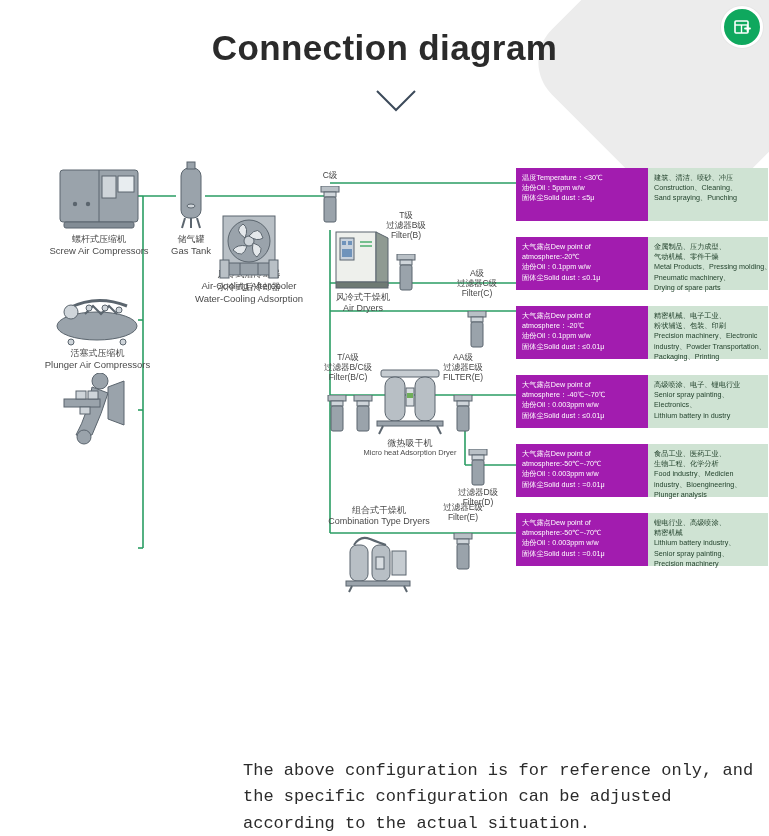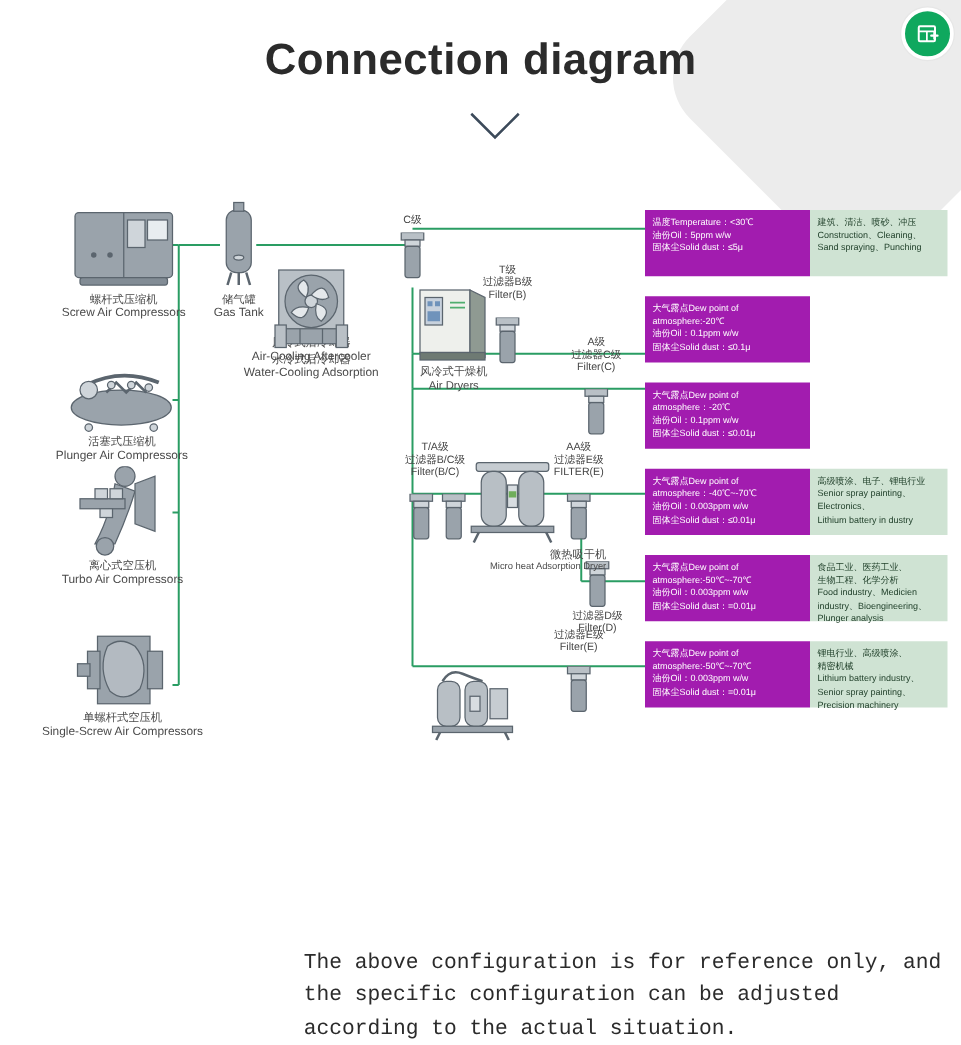--- a/index.html
+++ b/index.html
@@ -47,21 +47,21 @@
   }
 
   
   .spec{position:absolute;display:flex;height:53px;z-index:3;}
   .spec .left{
     width:132px;background:#a21caf;color:#ffffff;
     padding:5px 6px;box-sizing:border-box;
     font-size:7.2px;line-height:1.42;
   }
   .spec .right{
-    width:110px;background:#cfe3d3;color:#1d3d27;
+    width:120px;background:#cfe3d3;color:#1d3d27;
     padding:5px 6px;box-sizing:border-box;
     font-size:7.2px;line-height:1.42;
   }
   .spec .left div,.spec .right div{white-space:nowrap;}
 
   .footnote{
     position:absolute;left:243px;top:758px;width:515px;
     font-size:17px;line-height:1.55;color:#2b2b2b;z-index:3;font-family:Liberation Mono, monospace;
   }
 </style>
@@ -162,39 +162,22 @@
     <svg width="80" height="72" viewBox="0 0 80 72">
       <circle cx="42" cy="8" r="8" fill="#9aa3ab" stroke="#5b656e"></circle>
       <path d="M34 14 Q30 40 18 62 L34 62 Q44 40 50 20 Z" fill="#9aa3ab" stroke="#5b656e"></path>
       <path d="M50 14 L66 8 L66 52 L50 46 Z" fill="#9aa3ab" stroke="#5b656e"></path>
       <rect x="6" y="26" width="36" height="8" fill="#9aa3ab" stroke="#5b656e"></rect>
       <rect x="18" y="18" width="10" height="8" fill="#cfd5da" stroke="#5b656e"></rect>
       <rect x="30" y="18" width="10" height="8" fill="#cfd5da" stroke="#5b656e"></rect>
       <rect x="22" y="34" width="10" height="7" fill="#cfd5da" stroke="#5b656e"></rect>
       <circle cx="26" cy="64" r="7" fill="#9aa3ab" stroke="#5b656e"></circle>
     </svg>
-    <div class="cap" style="top:74px;">
-      <span class="cn">离心式空压机</span>
-      <span class="en">Turbo Air Compressors</span>
-    </div>
-  </div>
-
-  <div class="node" style="left:58px;top:505px;">
-    <svg width="80" height="62" viewBox="0 0 80 62">
-      <rect x="20" y="4" width="42" height="54" fill="#9aa3ab" stroke="#5b656e"></rect>
-      <rect x="12" y="16" width="10" height="30" fill="#9aa3ab" stroke="#5b656e"></rect>
-      <rect x="60" y="16" width="12" height="30" fill="#9aa3ab" stroke="#5b656e"></rect>
-      <rect x="4" y="26" width="10" height="10" fill="#9aa3ab" stroke="#5b656e"></rect>
-      <path d="M28 12 q-8 18 2 36 q12 10 24 -2 q8 -20 -4 -34 q-12 -8 -22 0 z" fill="#b3bac1" stroke="#5b656e"></path>
-    </svg>
-    <div class="cap" style="top:64px;">
-      <span class="cn">单螺杆式空压机</span>
-      <span class="en">Single-Screw Air Compressors</span>
-    </div>
-  </div>
+  </div>
+
 
   <div class="node" style="left:176px;top:160px;">
     <svg width="30" height="72" viewBox="0 0 30 72">
       <rect x="5" y="8" width="20" height="50" rx="8" fill="#9aa3ab" stroke="#5b656e"></rect>
       <rect x="11" y="2" width="8" height="7" fill="#9aa3ab" stroke="#5b656e"></rect>
       <ellipse cx="15" cy="46" rx="4" ry="2" fill="#cfd5da" stroke="#5b656e"></ellipse>
       <line x1="9" y1="58" x2="6" y2="68" stroke="#5b656e" stroke-width="2"></line>
       <line x1="21" y1="58" x2="24" y2="68" stroke="#5b656e" stroke-width="2"></line>
       <line x1="15" y1="58" x2="15" y2="68" stroke="#5b656e" stroke-width="2"></line>
     </svg>
@@ -345,27 +328,31 @@
     <svg width="74" height="68" viewBox="0 0 74 68">
       <rect x="8" y="2" width="58" height="7" rx="2" fill="#c6ccd1" stroke="#5b656e"></rect>
       <rect x="12" y="9" width="20" height="44" rx="9" fill="#b8bfc5" stroke="#5b656e"></rect>
       <rect x="42" y="9" width="20" height="44" rx="9" fill="#b8bfc5" stroke="#5b656e"></rect>
       <rect x="33" y="20" width="8" height="18" fill="#d8dde1" stroke="#5b656e"></rect>
       <rect x="34" y="25" width="6" height="5" fill="#6fae5a"></rect>
       <rect x="4" y="53" width="66" height="5" fill="#9aa3ab" stroke="#5b656e"></rect>
       <line x1="10" y1="58" x2="6" y2="66" stroke="#5b656e" stroke-width="2"></line>
       <line x1="64" y1="58" x2="68" y2="66" stroke="#5b656e" stroke-width="2"></line>
     </svg>
-    <div class="cap small" style="top:70px;text-align:right;">
+    <div class="cap small" style="top:70px;">
       <span class="cn" style="font-size:9px;">微热吸干机</span>
       <span class="en">Micro heat Adsorption Dryer</span>
     </div>
   </div>
 
   <div class="node" style="left:340px;top:531px;">
+    <div class="cap small" style="top:-26px;">
+      <span class="cn" style="font-size:9px;">组合式干燥机</span>
+      <span class="en" style="font-size:9px;">Combination Type Dryers</span>
+    </div>
     <svg width="78" height="62" viewBox="0 0 78 62">
       <rect x="10" y="14" width="18" height="36" rx="7" fill="#b8bfc5" stroke="#5b656e"></rect>
       <rect x="32" y="14" width="18" height="36" rx="7" fill="#b8bfc5" stroke="#5b656e"></rect>
       <rect x="52" y="20" width="14" height="24" fill="#c6ccd1" stroke="#5b656e"></rect>
       <path d="M14 14 q6 -10 16 -6 q10 4 16 6" fill="none" stroke="#5b656e" stroke-width="2"></path>
       <rect x="36" y="26" width="8" height="12" fill="#d8dde1" stroke="#5b656e"></rect>
       <rect x="6" y="50" width="64" height="5" fill="#9aa3ab" stroke="#5b656e"></rect>
       <line x1="12" y1="55" x2="9" y2="61" stroke="#5b656e" stroke-width="2"></line>
       <line x1="64" y1="55" x2="67" y2="61" stroke="#5b656e" stroke-width="2"></line>
     </svg>
@@ -386,28 +373,42 @@
   </div>
 </div>
 
 <div class="spec" style="left:516px;top:237px;">
   <div class="left">
     <div>大气露点Dew point of</div>
     <div>atmosphere:-20℃</div>
     <div>油份Oil：0.1ppm w/w</div>
     <div>固体尘Solid dust：≤0.1μ</div>
   </div>
+  <div class="right">
+    <div>金属制品、压力成型、</div>
+    <div>气动机械、零件干燥</div>
+    <div>Metal Products、Pressing molding、</div>
+    <div>Pneumatic machinery、</div>
+    <div>Drying of spare parts</div>
+  </div>
 </div>
 
 <div class="spec" style="left:516px;top:306px;">
   <div class="left">
     <div>大气露点Dew point of</div>
     <div>atmosphere：-20℃</div>
     <div>油份Oil：0.1ppm w/w</div>
     <div>固体尘Solid dust：≤0.01μ</div>
+  </div>
+  <div class="right">
+    <div>精密机械、电子工业、</div>
+    <div>粉状辅送、包装、印刷</div>
+    <div>Precision machinery、Electronic</div>
+    <div>industry、Powder Transportation、</div>
+    <div>Packaging、Printing</div>
   </div>
 </div>
 
 <div class="spec" style="left:516px;top:375px;">
   <div class="left">
     <div>大气露点Dew point of</div>
     <div>atmosphere：-40℃~-70℃</div>
     <div>油份Oil：0.003ppm w/w</div>
     <div>固体尘Solid dust：≤0.01μ</div>
   </div>

